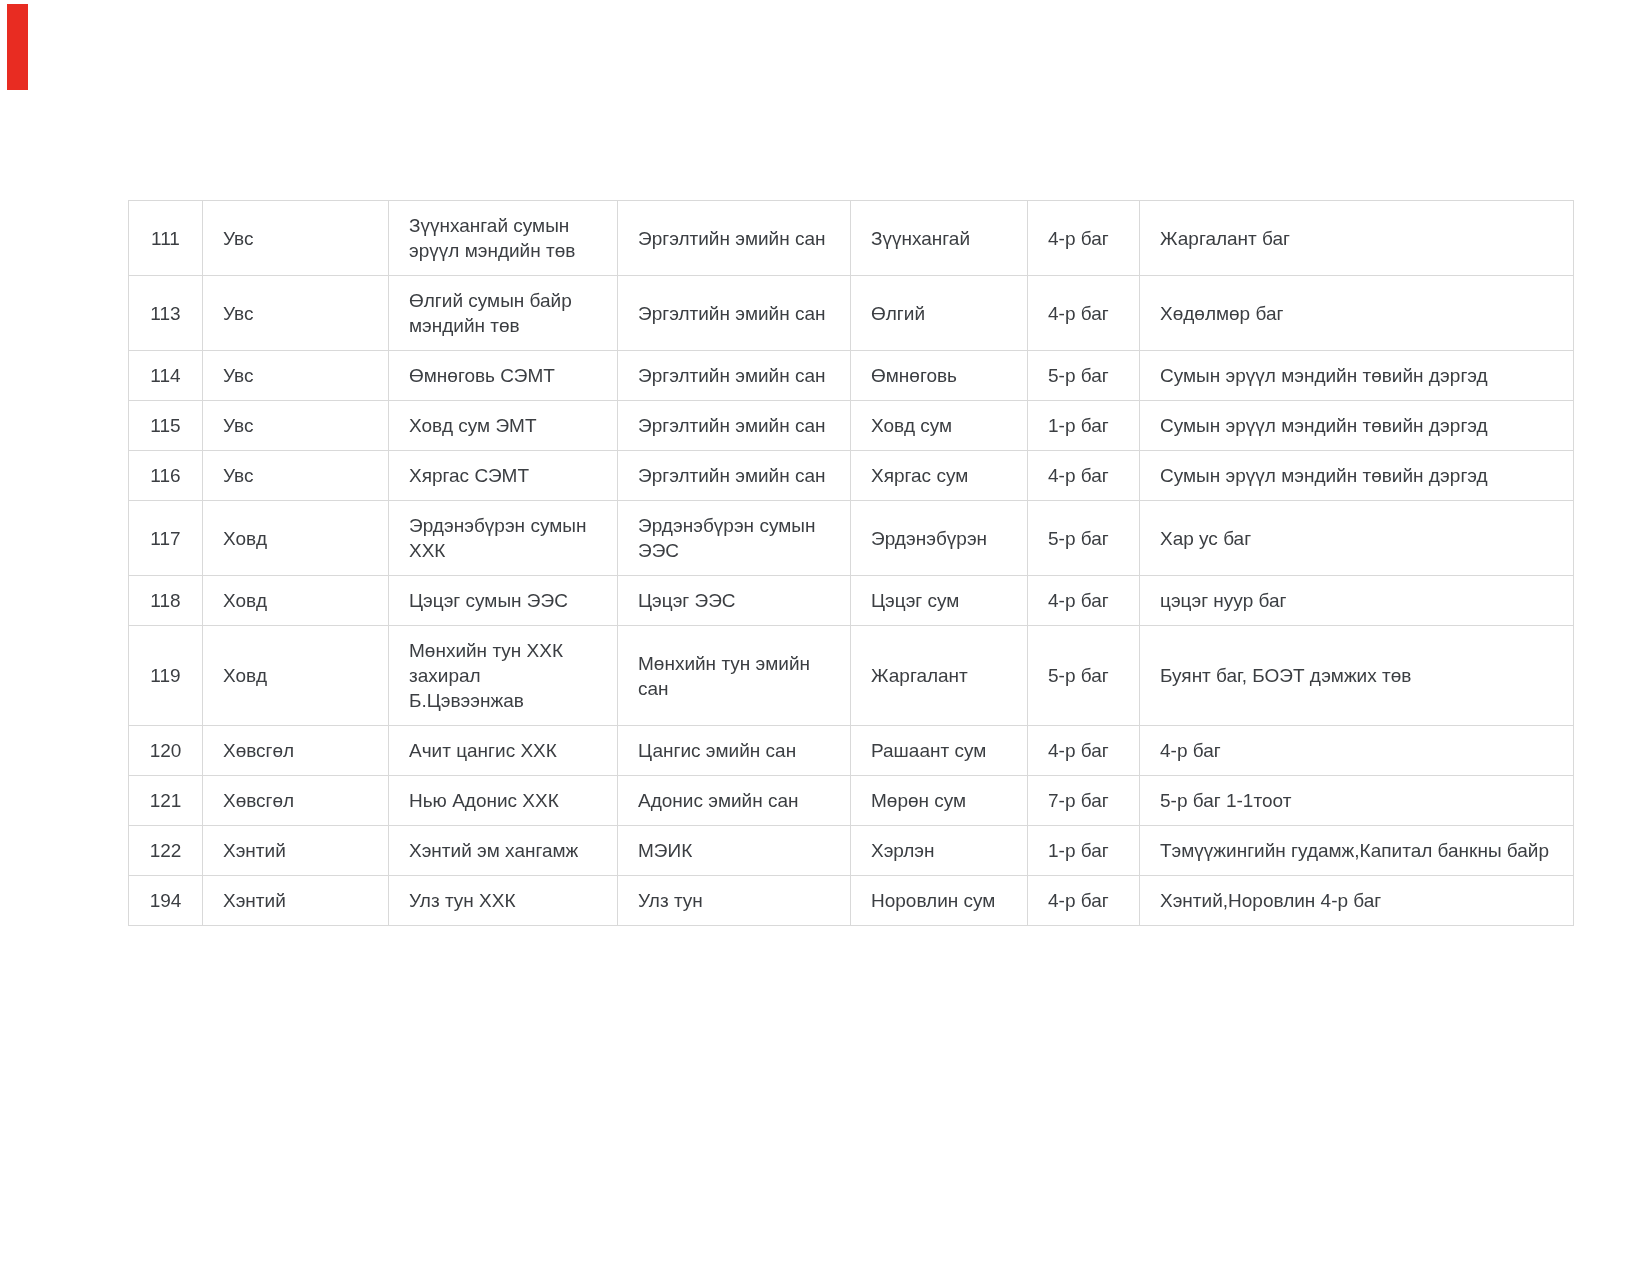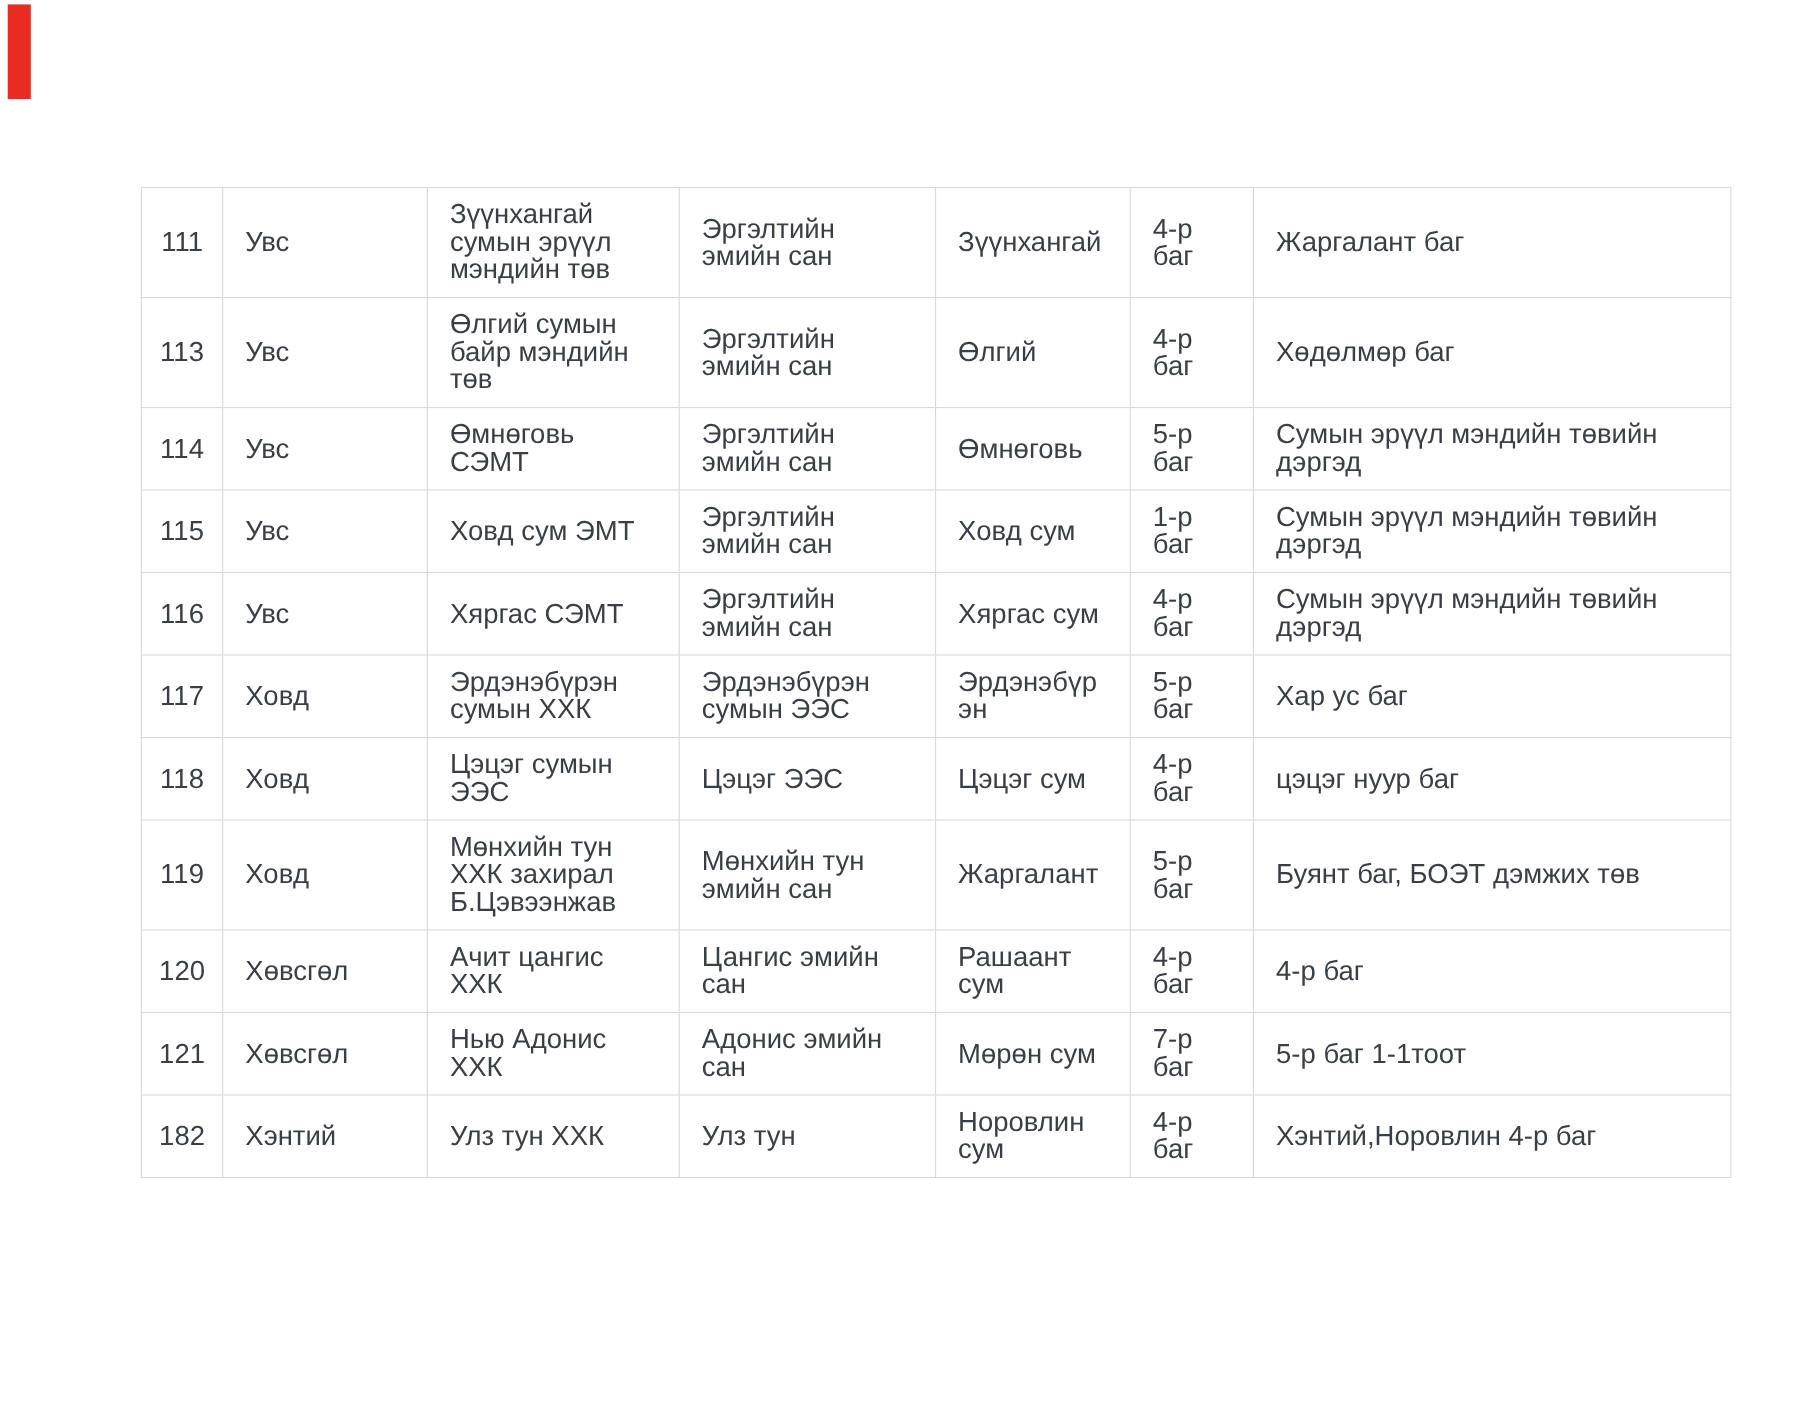--- a/index.html
+++ b/index.html
@@ -11,25 +11,25 @@
     overflow:hidden;
   }
   .page{position:absolute;inset:0;background:#ffffff;}
   .red-bar{
     position:absolute;
     left:7px;top:4px;width:21px;height:86px;
     background:var(--redbar,#e82c22);
   }
   table.data{
     position:absolute;
-    left:128px;top:170px;
+    left:128px;top:200px;
     width:1445px;
     border-collapse:collapse;
     table-layout:fixed;
-    font-size:25px;
+    font-size:19px;
     line-height:25px;
     color:var(--text,#3b3e42);
   }
   table.data td{
     border:1px solid var(--border,#d9d9d9);
     padding:12px 20px;
     vertical-align:middle;
     word-wrap:break-word;
   }
   table.data td.num{
@@ -144,21 +144,30 @@
         <tr>
           <td class="num">121</td>
           <td>Хөвсгөл</td>
           <td>Нью Адонис ХХК</td>
           <td>Адонис эмийн сан</td>
           <td>Мөрөн сум</td>
           <td>7-р баг</td>
           <td>5-р баг 1-1тоот</td>
         </tr>
         <tr>
-          <td class="num">182</td>
+          <td class="num">122</td>
+          <td>Хэнтий</td>
+          <td>Хэнтий эм хангамж</td>
+          <td>МЭИК</td>
+          <td>Хэрлэн</td>
+          <td>1-р баг</td>
+          <td>Тэмүүжингийн гудамж,Капитал банкны байр</td>
+        </tr>
+        <tr>
+          <td class="num">194</td>
           <td>Хэнтий</td>
           <td>Улз тун ХХК</td>
           <td>Улз тун</td>
           <td>Норовлин сум</td>
           <td>4-р баг</td>
           <td>Хэнтий,Норовлин 4-р баг</td>
         </tr>
       </tbody>
   </table>
 

